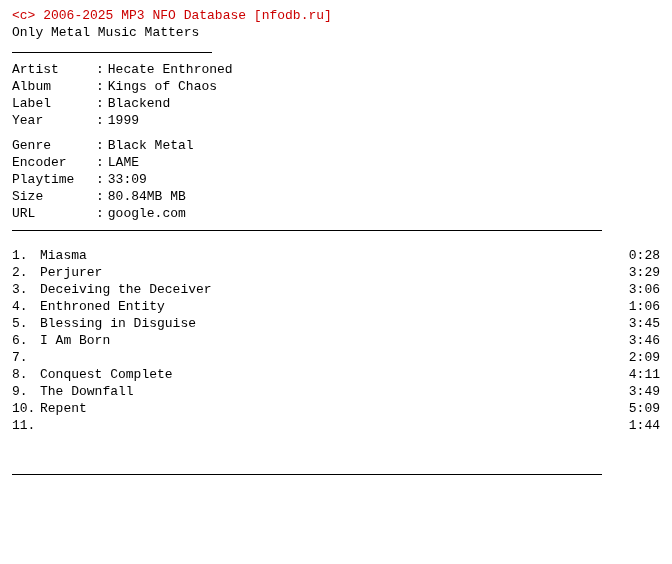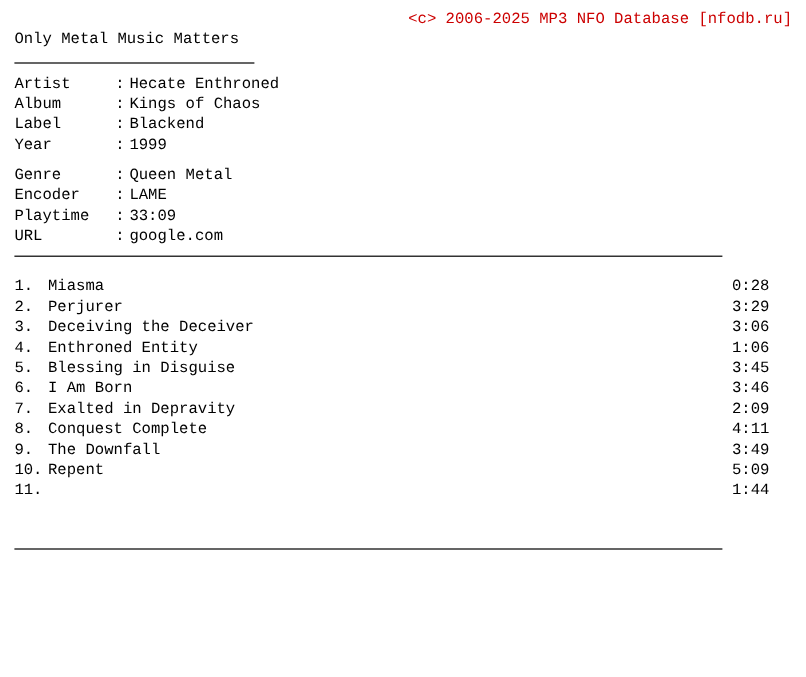--- a/index.html
+++ b/index.html
@@ -11,21 +11,21 @@
       background-color: #ffffff;
       font-family: 'Courier New', Courier, monospace;
       font-size: 13px;
       color: #000000;
       width: 672px;
       min-height: 564px;
       padding: 8px 12px;
     }
     .copyright {
       color: #cc0000;
-      text-align: right;
+      text-align: left;
       margin-bottom: 2px;
     }
     .site-title {
       color: #000000;
       margin-bottom: 12px;
     }
     .divider {
       border: none;
       border-top: 1px solid #000000;
       margin: 8px 0;
@@ -62,21 +62,21 @@
       padding: 1px 0;
     }
     .track-left {
       display: flex;
     }
     .track-num {
       min-width: 28px;
     }
     .track-duration {
       min-width: 50px;
-      text-align: left;
+      text-align: right;
     }
     .bottom-section {
       margin-top: 40px;
     }
   </style>
 </head>
 <body>
 
 <div class="copyright">&lt;c&gt; 2006-2025 MP3 NFO Database [nfodb.ru]</div>
 <div class="site-title">Only Metal Music Matters</div>
@@ -106,31 +106,36 @@
     <td>1999</td>
   </tr>
 </tbody>
   </table>
 
 <table class="info-table">
   <tbody>
       <tr>
     <td class="label">Genre</td>
     <td class="colon">:</td>
-    <td>Queen Metal</td>
+    <td>Black Metal</td>
   </tr>
   <tr>
     <td class="label">Encoder</td>
     <td class="colon">:</td>
     <td>LAME</td>
   </tr>
   <tr>
     <td class="label">Playtime</td>
     <td class="colon">:</td>
     <td>33:09</td>
+  </tr>
+  <tr>
+    <td class="label">Size</td>
+    <td class="colon">:</td>
+    <td>80.84MB MB</td>
   </tr>
   <tr>
     <td class="label">URL</td>
     <td class="colon">:</td>
     <td>google.com</td>
   </tr>
 </tbody>
   </table>
 
 <hr class="divider-full">
@@ -174,21 +179,20 @@
     <div class="track-row">
       <div class="track-left">
         <span class="track-num">6.</span>
         <span class="track-title">I Am Born</span>
       </div>
       <span class="track-duration">3:46</span>
     </div>
     <div class="track-row">
       <div class="track-left">
         <span class="track-num">7.</span>
-        <span class="track-title">Exalted in Depravity</span>
       </div>
       <span class="track-duration">2:09</span>
     </div>
     <div class="track-row">
       <div class="track-left">
         <span class="track-num">8.</span>
         <span class="track-title">Conquest Complete</span>
       </div>
       <span class="track-duration">4:11</span>
     </div>

